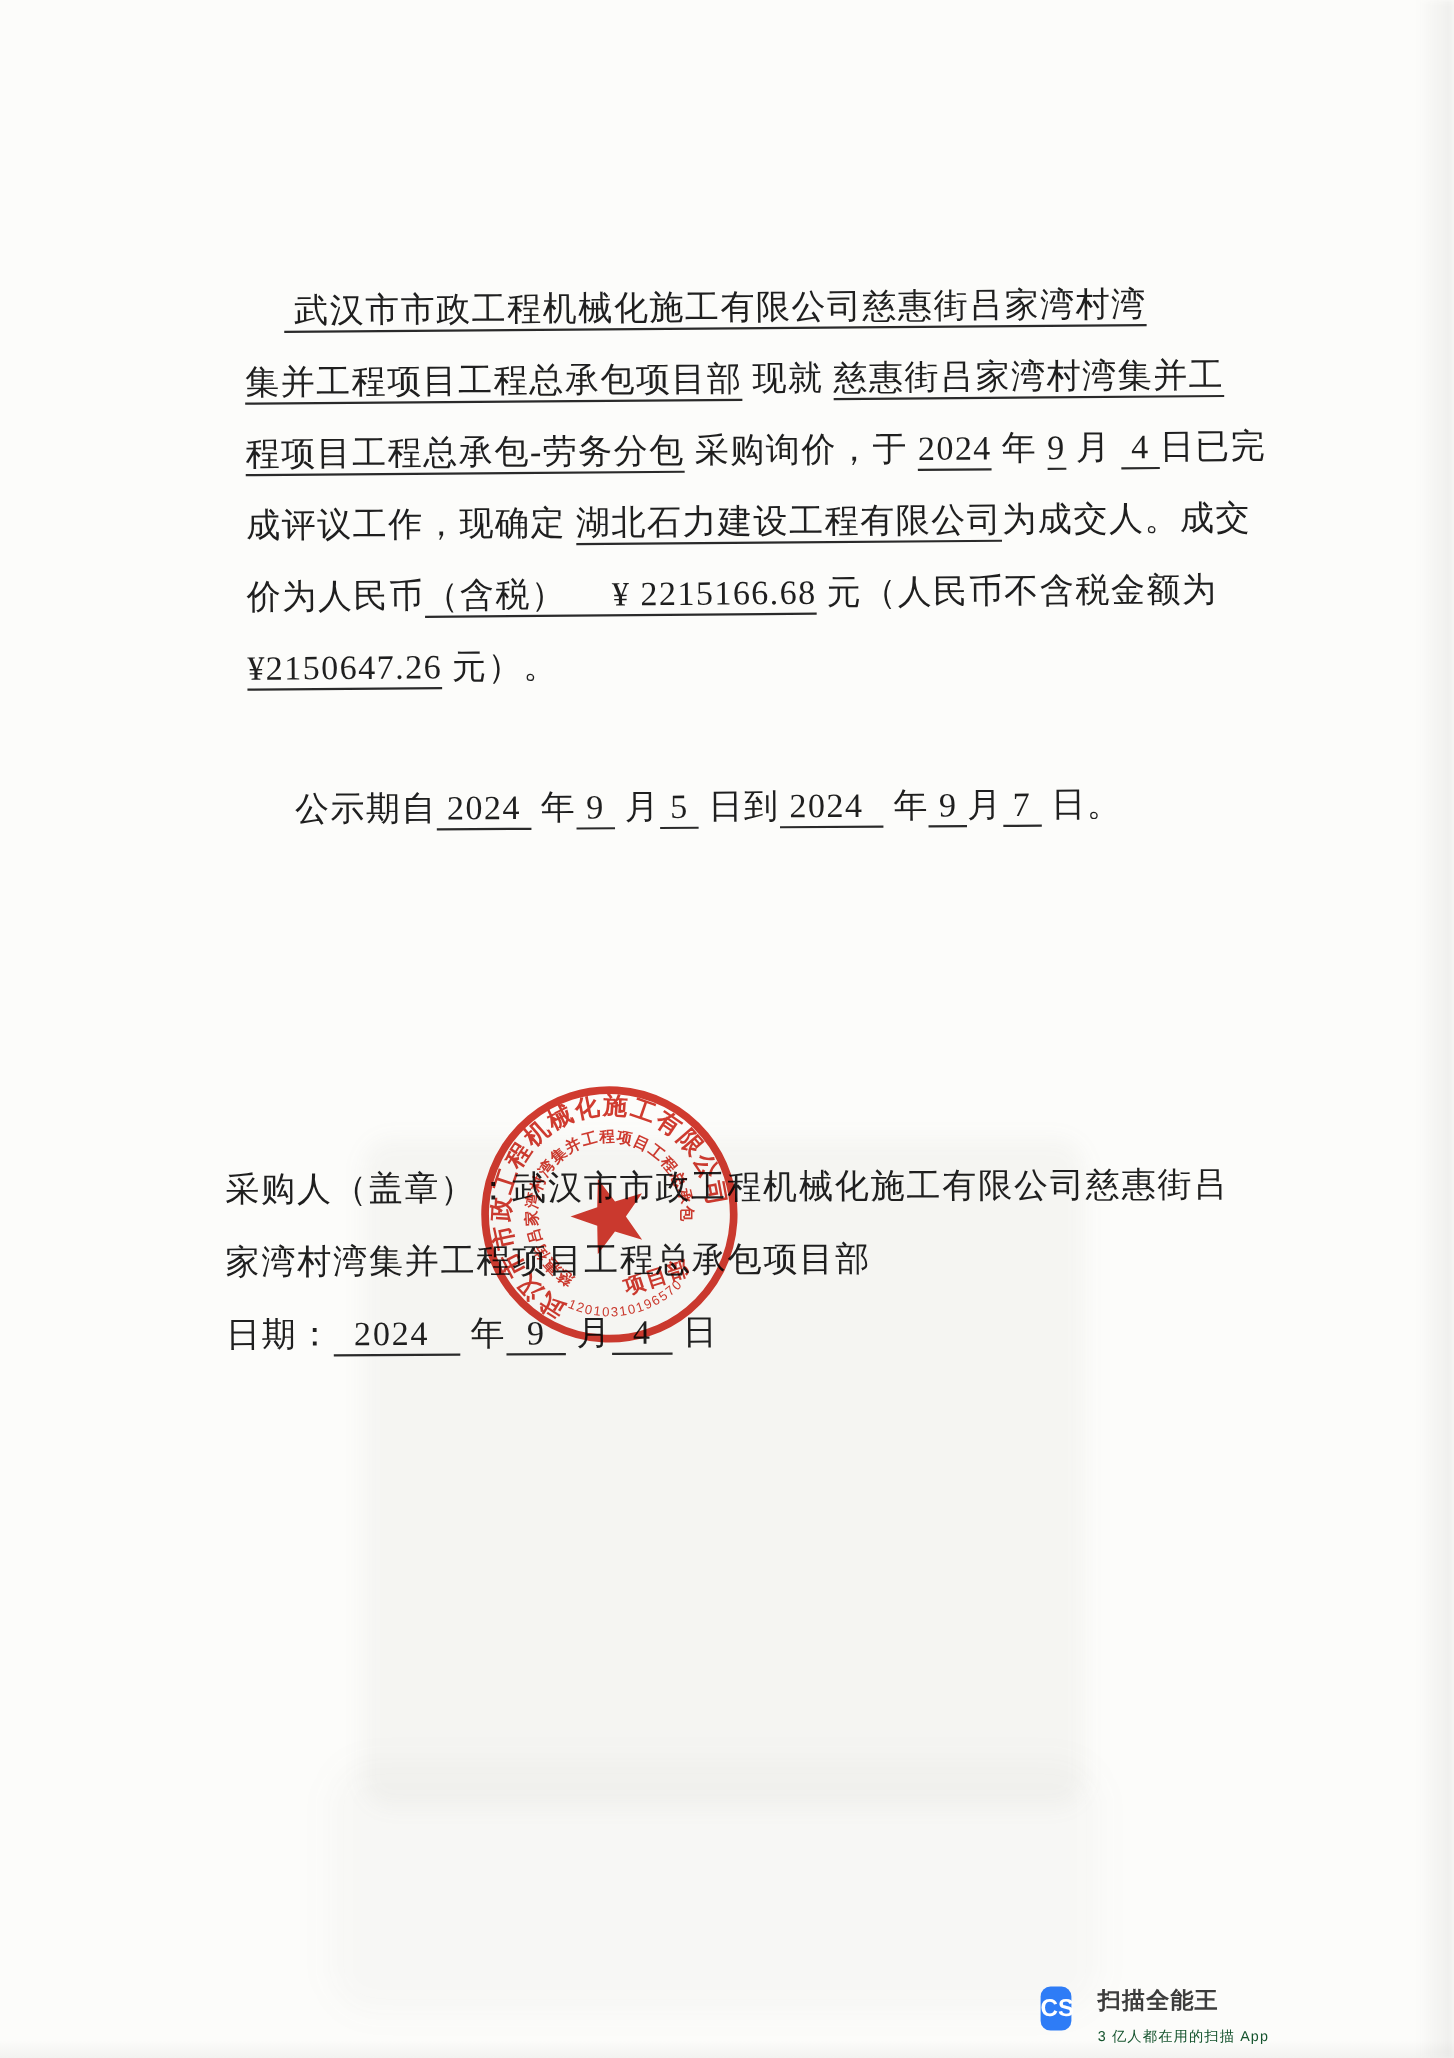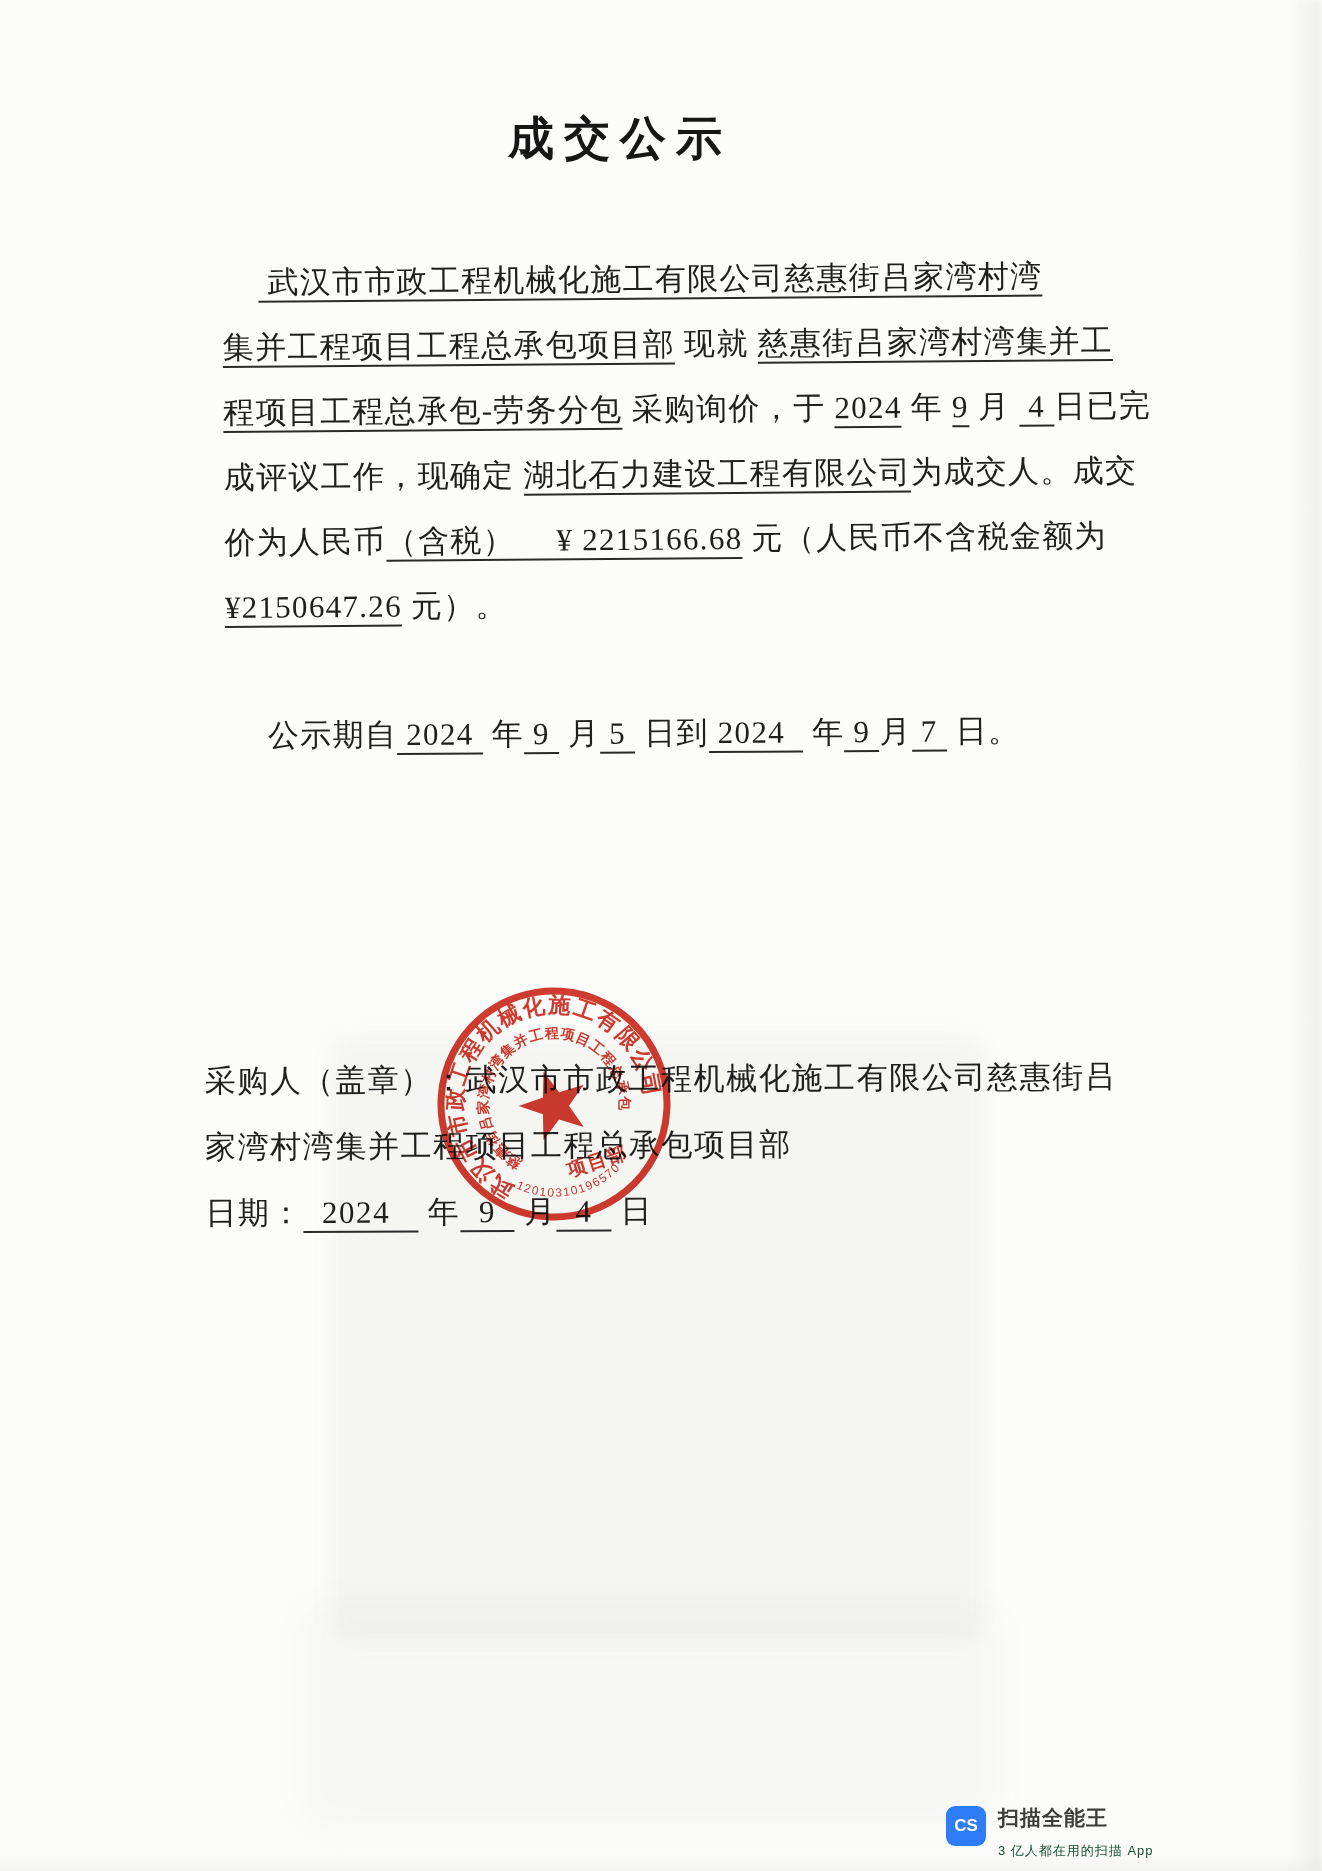--- a/index.html
+++ b/index.html
@@ -73,24 +73,24 @@
   .stamp{
     position:absolute;left:426px;top:976px;width:256px;height:256px;
     mix-blend-mode:multiply;
     opacity:0.92;
   }
 
   .watermark{
     position:absolute;left:946px;top:1804px;width:330px;height:56px;
   }
   .wm-icon{
-    position:absolute;left:0;top:2px;width:40px;height:40px;
+    position:absolute;left:0;top:2px;width:28px;height:40px;
     background:#2e7cf6;border-radius:9px;
     color:#ffffff;font-family:"Liberation Sans","DejaVu Sans",sans-serif;
-    font-weight:bold;font-size:17px;line-height:40px;text-align:center;
+    font-weight:bold;font-size:22px;line-height:40px;text-align:center;
     letter-spacing:0;
   }
   .wm-brand{
     position:absolute;left:52px;top:0px;
     font-family:"Liberation Sans","DejaVu Sans",sans-serif;
     font-size:21px;font-weight:bold;color:#3c3c3c;letter-spacing:1px;
   }
   .wm-tagline{
     position:absolute;left:52px;top:38px;
     font-family:"Liberation Sans","DejaVu Sans",sans-serif;
@@ -100,21 +100,20 @@
 </head>
 <body>
 
 <div class="page">
 
   <div class="edge-shade-right"></div>
   <div class="edge-shade-bottom"></div>
   <div class="scan-shade-main"></div>
   <div class="scan-shade-soft"></div>
 
-  <div class="doc-title">成交公示</div>
 
   <div class="body-lines">
       <div class="doc-line"><span class="seg u">&nbsp;武汉市市政工程机械化施工有限公司慈惠街吕家湾村湾</span></div>
       <div class="doc-line"><span class="seg u">集并工程项目工程总承包项目部</span><span class="seg">&nbsp;现就&nbsp;</span><span class="seg u">慈惠街吕家湾村湾集并工</span></div>
       <div class="doc-line"><span class="seg u">程项目工程总承包-劳务分包</span><span class="seg">&nbsp;采购询价，于&nbsp;</span><span class="seg u">2024</span><span class="seg">&nbsp;年&nbsp;</span><span class="seg u">9</span><span class="seg">&nbsp;月&nbsp;</span><span class="seg u">&nbsp;4&nbsp;</span><span class="seg">日已完</span></div>
       <div class="doc-line"><span class="seg">成评议工作，现确定&nbsp;</span><span class="seg u">湖北石力建设工程有限公司</span><span class="seg">为成交人。成交</span></div>
       <div class="doc-line"><span class="seg">价为人民币</span><span class="seg u">（含税）　&nbsp;¥&nbsp;2215166.68</span><span class="seg">&nbsp;元（人民币不含税金额为</span></div>
       <div class="doc-line"><span class="seg u">¥2150647.26</span><span class="seg">&nbsp;元）。</span></div>
     </div>
 

